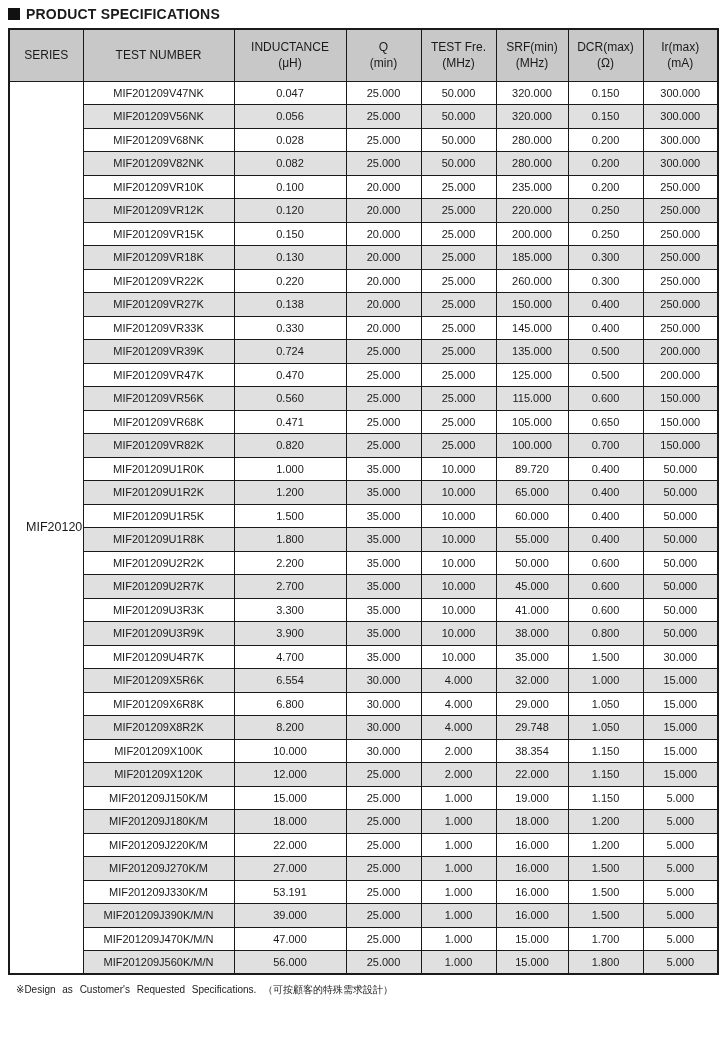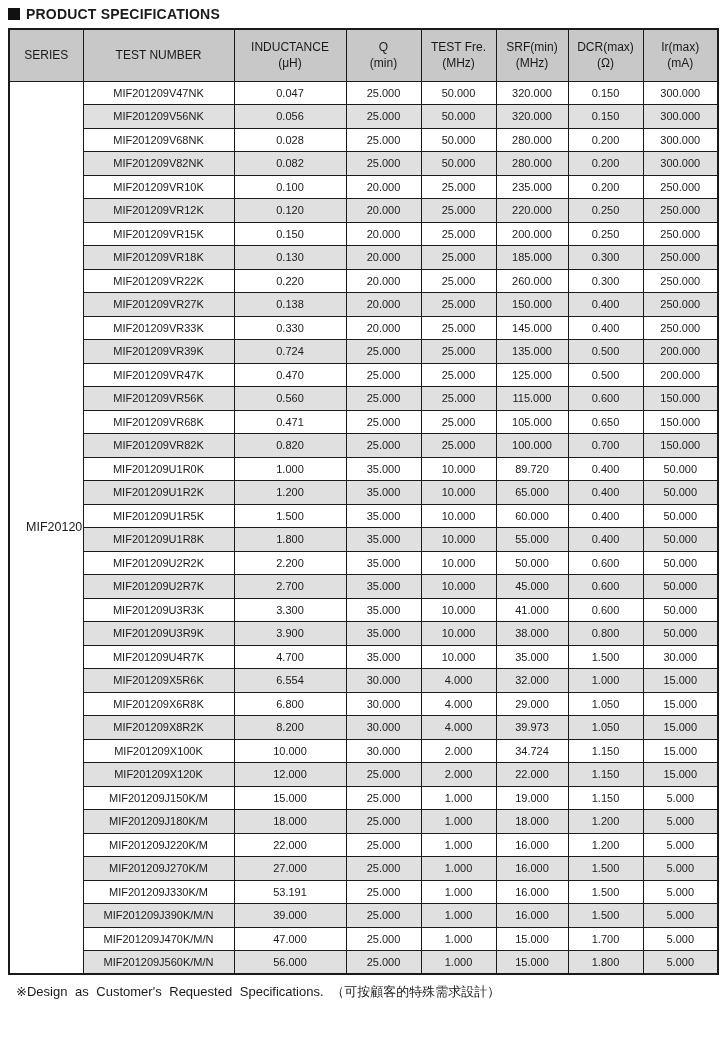--- a/index.html
+++ b/index.html
@@ -52,21 +52,21 @@
     font-size:11px;
   }
   table.spec tbody tr:nth-child(even) td{background:var(--row-alt-bg);}
   table.spec tbody td.series-cell{
     background:#ffffff !important;
     font-size:12.5px;
     padding:16px;
   }
   .footnote{
     margin:8px 0 0 8px;
-    font-size:13px;
+    font-size:10px;
     word-spacing:4px;
     white-space:nowrap;
   }
 </style>
 </head>
 <body>
 
 <div class="page">
 
   <div class="title-bar">
@@ -364,30 +364,30 @@
           <td>4.000</td>
           <td>29.000</td>
           <td>1.050</td>
           <td>15.000</td>
         </tr>
         <tr>
           <td>MIF201209X8R2K</td>
           <td>8.200</td>
           <td>30.000</td>
           <td>4.000</td>
-          <td>39.973</td>
+          <td>29.748</td>
           <td>1.050</td>
           <td>15.000</td>
         </tr>
         <tr>
           <td>MIF201209X100K</td>
           <td>10.000</td>
           <td>30.000</td>
           <td>2.000</td>
-          <td>34.724</td>
+          <td>38.354</td>
           <td>1.150</td>
           <td>15.000</td>
         </tr>
         <tr>
           <td>MIF201209X120K</td>
           <td>12.000</td>
           <td>25.000</td>
           <td>2.000</td>
           <td>22.000</td>
           <td>1.150</td>

